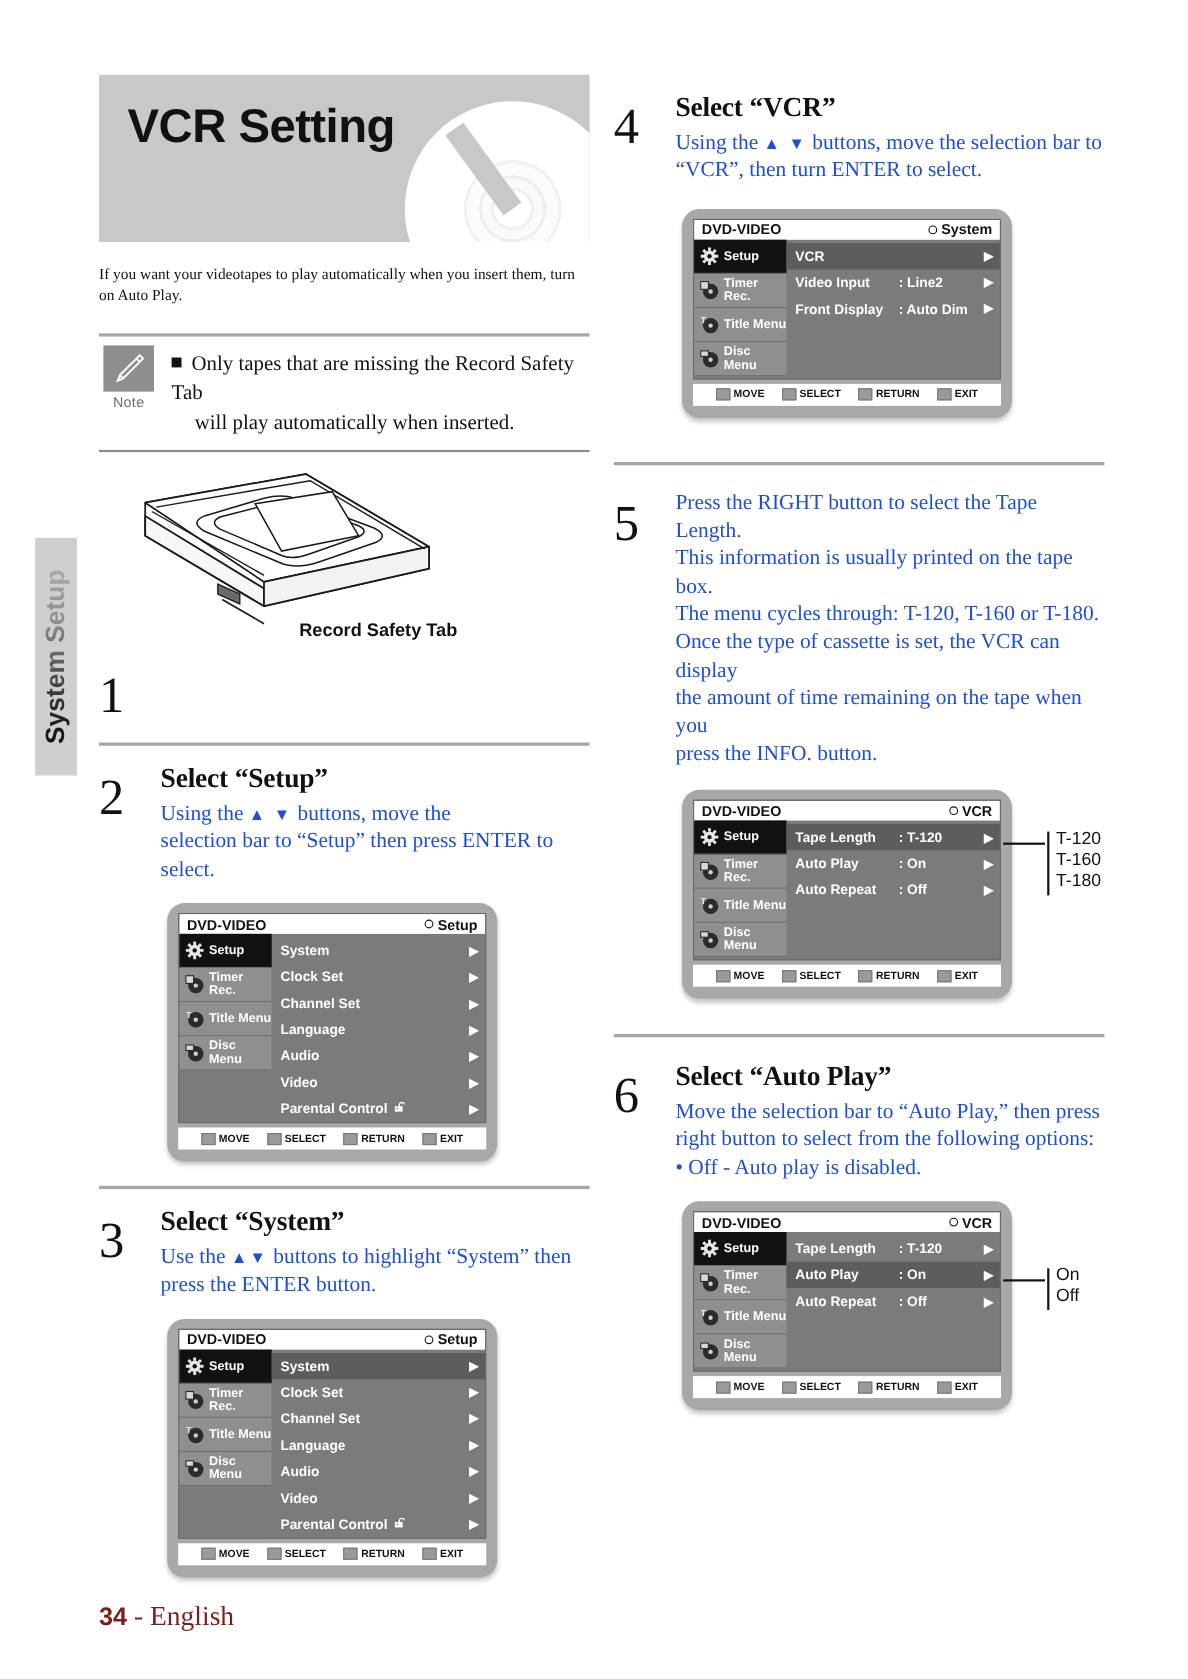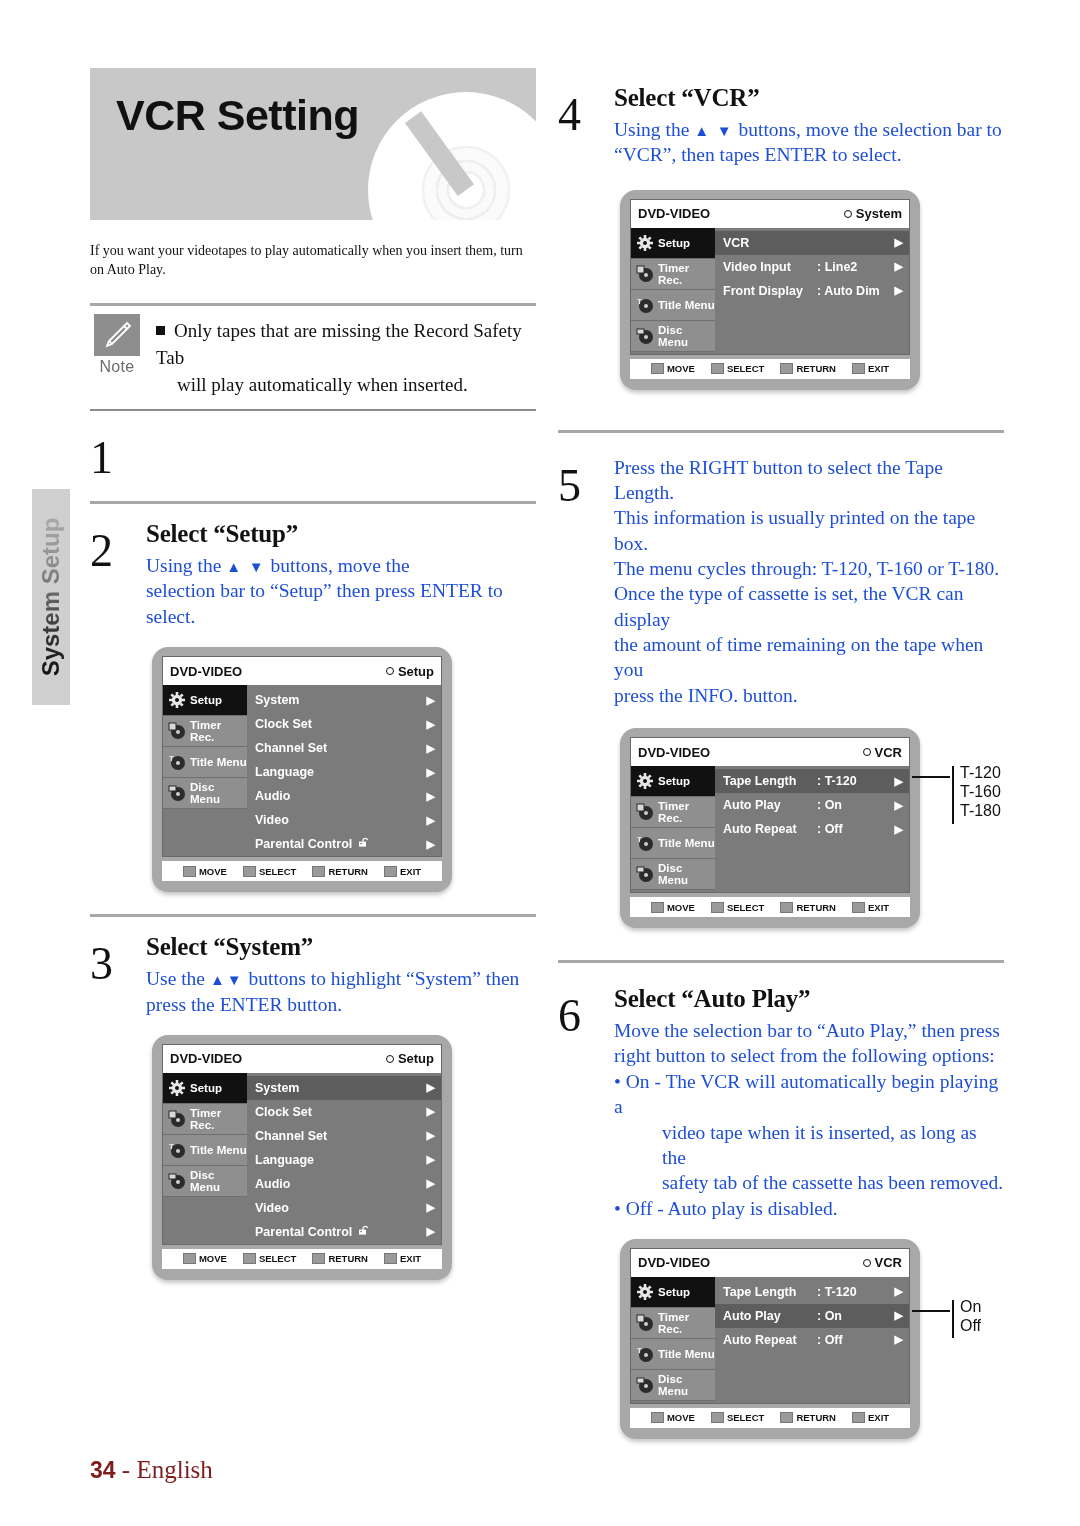--- a/index.html
+++ b/index.html
@@ -102,21 +102,21 @@
   .note-badge{ width:54px; flex:0 0 54px; text-align:center; }
   .note-icon{
     width:46px; height:42px;
     background:#8e8e8e;
     margin:0 auto;
     position:relative;
   }
   .note-icon svg{ position:absolute; left:7px; top:5px; }
   .note-label{
     font-family:"Liberation Sans", sans-serif;
-    font-size:16px;
+    font-size:13px;
     color:#6d6d6d;
     margin-top:2px;
     letter-spacing:0.3px;
   }
   .note-body{
     flex:1;
     padding-left:12px;
     padding-top:4px;
     font-size:19px;
     line-height:1.42;
@@ -180,21 +180,21 @@
     padding:9px 10px 11px 10px;
     box-shadow:0 3px 4px rgba(0,0,0,0.22);
   }
   .osd{
     background:#7b7b7b;
     border:1px solid #6a6a6a;
     overflow:hidden;
   }
   .osd-title{
     background:#ffffff;
-    height:28px;
+    height:18px;
     display:flex; align-items:center; justify-content:space-between;
     padding:0 7px;
     font-family:"Liberation Sans", sans-serif;
     font-weight:bold;
     font-size:13px;
     color:#111;
   }
   .osd-title .right{ display:flex; align-items:center; gap:4px; font-size:13px; }
   .ring{
     width:8px; height:8px; border-radius:50%;
@@ -311,20 +311,49 @@
       <div class="note-label">Note</div>
     </div>
     <div class="note-body">
       <span class="sq"></span><span>Only tapes that are missing the Record Safety  Tab</span>
       <span class="note-l2">will play automatically when inserted.</span>
     </div>
   </div>
 
   <div class="rule-thin"></div>
 
+  <div class="tape-wrap">
+    <svg width="320" height="150" viewBox="0 0 320 150">
+      <g fill="#ffffff" stroke="#1a1a1a" stroke-width="1.6" stroke-linejoin="round">
+        <path d="M42 32 L188 6 L300 72 L300 92 L150 126 L42 62 Z"></path>
+        <path d="M42 32 L188 6 L300 72 L150 104 Z"></path>
+        <path d="M42 44 L150 110 L150 126 L42 62 Z" fill="#f7f7f7"></path>
+        <path d="M150 104 L300 72 L300 92 L150 126 Z" fill="#f2f2f2"></path>
+      </g>
+      <g fill="none" stroke="#1a1a1a" stroke-width="1.3">
+        <path d="M52 36 L192 12 L296 74"></path>
+        <path d="M48 40 L150 98"></path>
+      </g>
+
+      <g fill="none" stroke="#1a1a1a" stroke-width="1.4">
+        <path d="M96 44 Q82 50 96 58 L168 88 Q182 92 200 86 L252 68 Q264 62 250 55 L178 28 Q166 24 150 28 Z"></path>
+        <path d="M110 45 Q100 50 110 56 L166 80 Q176 84 190 79 L236 63 Q246 58 236 53 L180 33 Q170 29 157 33 Z"></path>
+      </g>
+
+      <g fill="#ffffff" stroke="#1a1a1a" stroke-width="1.4">
+        <path d="M142 33 L212 22 L236 62 L166 76 Z"></path>
+      </g>
+
+      <g>
+        <path d="M108 106 L128 115 L128 124 L108 115 Z" fill="#6b6b6b" stroke="#1a1a1a" stroke-width="1.2"></path>
+        <path d="M112 120 L150 142" stroke="#1a1a1a" stroke-width="1.5" fill="none"></path>
+      </g>
+    </svg>
+    <div class="tape-cap">Record Safety Tab</div>
+  </div>
 
   <div class="step">
     <div class="step-num">1</div>
   </div>
 
   <div class="rule" style="margin-top:20px"></div>
 
   <div class="step">
     <div class="step-num">2</div>
     <div class="step-body">
@@ -580,21 +609,21 @@
 </div>
 
 <div class="col col-right">
 
   <div class="step" style="margin-top:84px">
     <div class="step-num">4</div>
     <div class="step-body">
       <div class="step-title">Select “VCR”</div>
       <div class="step-text">
         <span>Using the </span><span class="arrows">▲ ▼</span><span> buttons, move the selection bar to</span><br>
-        <span>“VCR”, then tapes ENTER to select.</span>
+        <span>“VCR”, then turn ENTER to select.</span>
       </div>
     </div>
   </div>
 
   <div style="margin:22px 0 0 62px;position:relative;">
     <div class="osd-outer">
       <div class="osd">
         <div class="osd-title">
           <span>DVD-VIDEO</span>
           <span class="right">
@@ -814,25 +843,20 @@
 
   <div class="step" style="margin-top:22px">
     <div class="step-num">6</div>
     <div class="step-body">
       <div class="step-title">Select “Auto Play”</div>
       <div class="step-text">
         <span>Move the selection bar to “Auto Play,” then press</span><br>
         <span>right button to select from the following options:</span>
         <ul class="bullets">
           <li>
-            <span>• On - The VCR will automatically begin playing a</span>
-            <span class="ind">video tape when it is inserted, as long as the</span>
-            <span class="ind">safety tab of the cassette has been removed.</span>
-          </li>
-          <li>
             <span>• Off - Auto play is disabled.</span>
           </li>
         </ul>
       </div>
     </div>
   </div>
 
   <div style="margin:18px 0 0 62px;position:relative;">
     <div class="osd-outer">
       <div class="osd">

